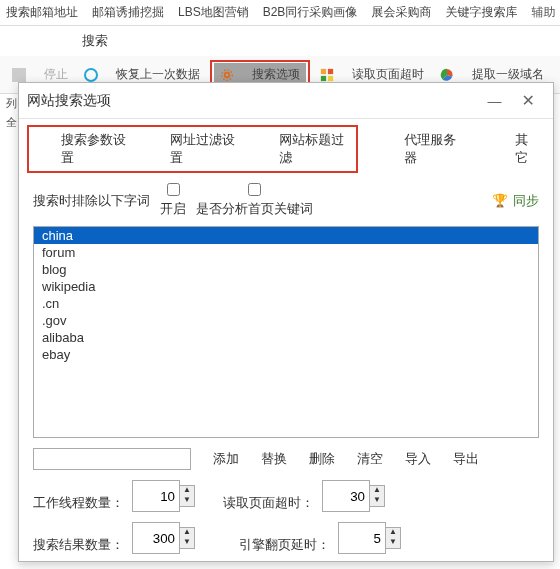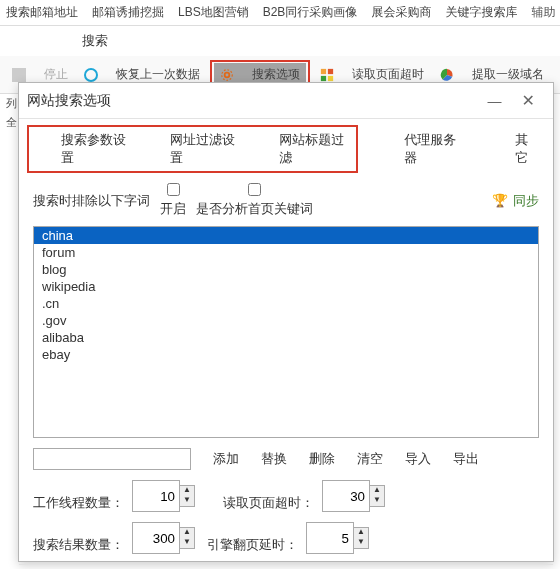--- a/index.html
+++ b/index.html
@@ -198,21 +198,21 @@
 
     <div class="numrow">
       <label>搜索结果数量：</label>
       <div class="spin">
         <input value="300" style="">
         <div class="arrows">
             <span>▲</span>
             <span>▼</span>
           </div>
       </div>
-      <label style="margin-left:4px">引擎翻页延时：</label>
+      <label style="margin-left:36px">引擎翻页延时：</label>
       <div class="spin">
         <input value="5" style="">
         <div class="arrows">
             <span>▲</span>
             <span>▼</span>
           </div>
       </div>
     </div>
   </div>
 

